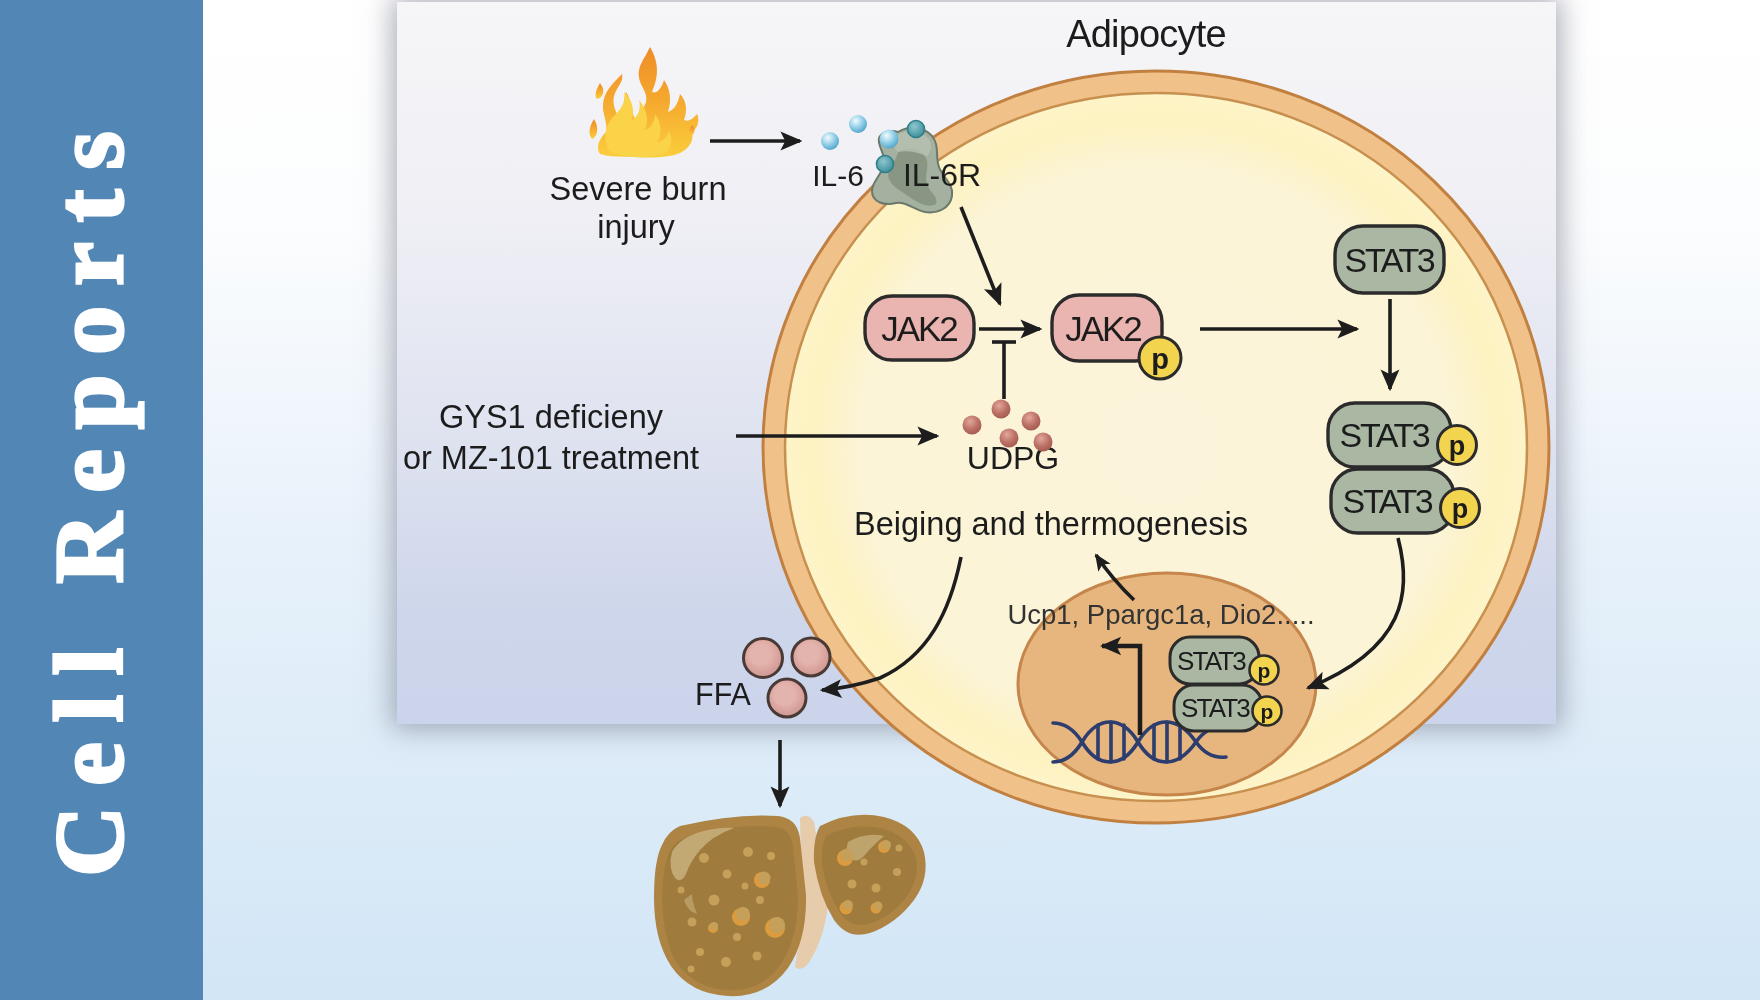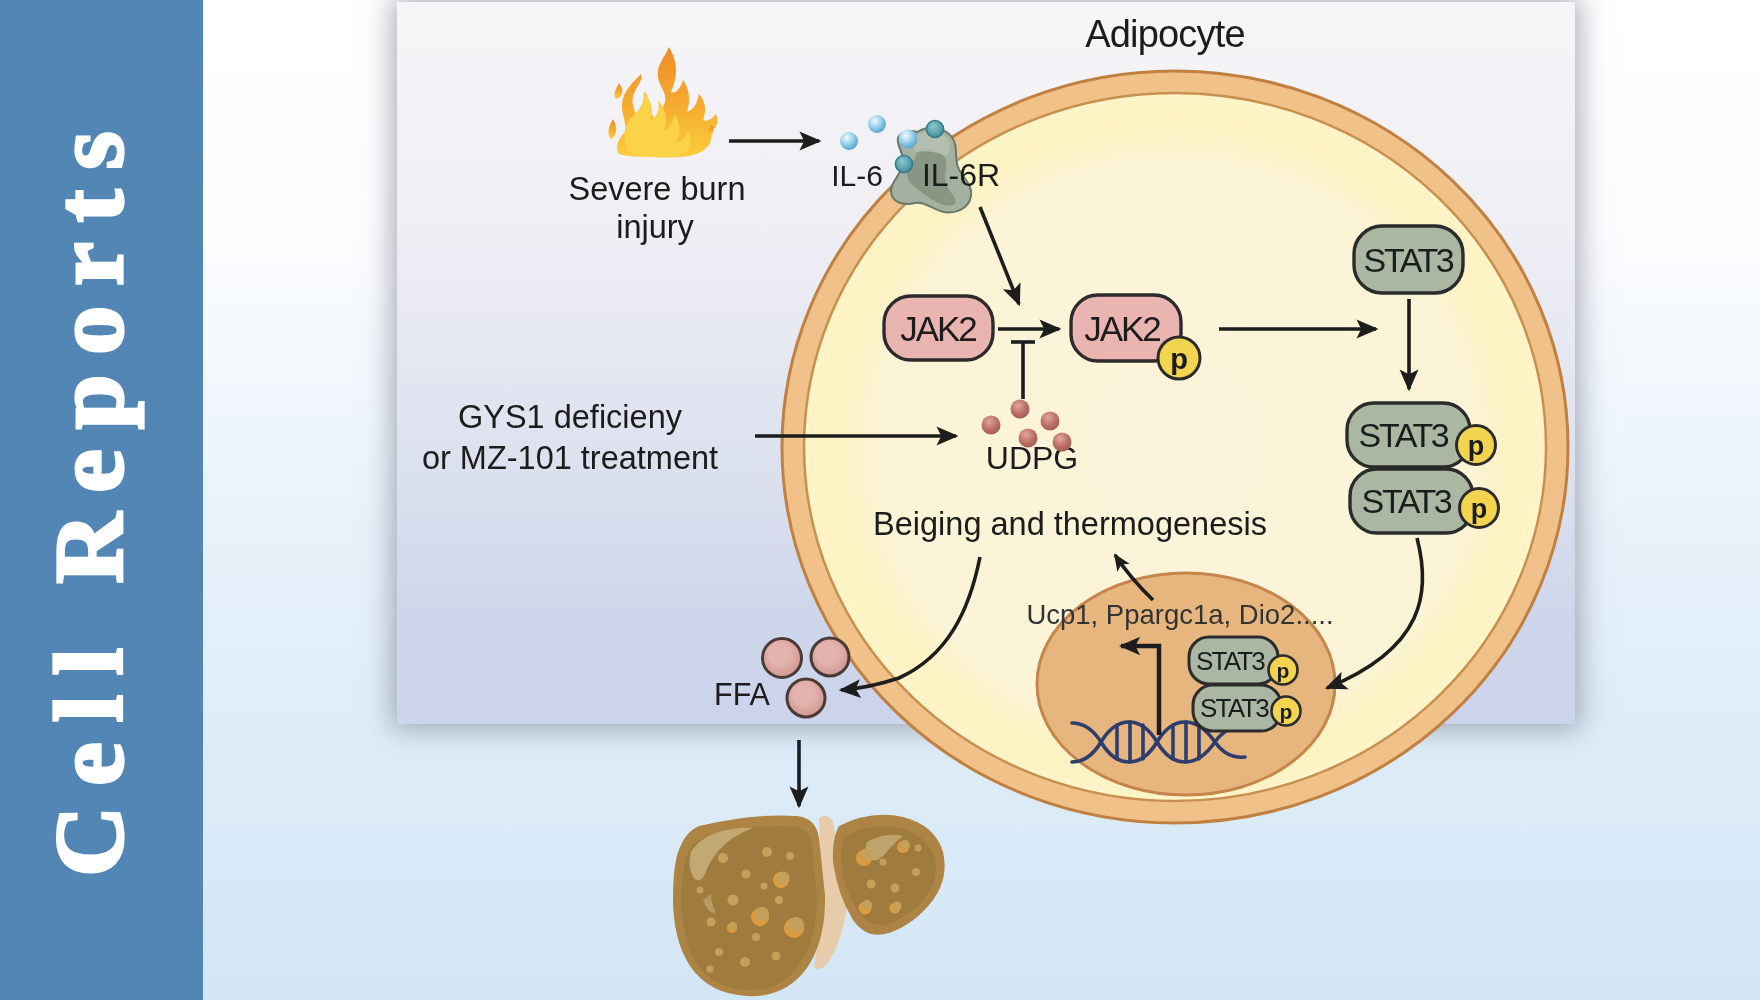--- a/index.html
+++ b/index.html
@@ -7,21 +7,21 @@
        background:linear-gradient(180deg,#ffffff 0%,#fcfdfe 22%,#e7f1fa 55%,#d2e6f6 100%);
        font-family:"Liberation Sans", sans-serif;}
   #sidebar{position:absolute;left:0;top:0;width:203px;height:1000px;background:#5286b5;}
   #sidetext{position:absolute;left:0;top:0;width:203px;height:1000px;}
   #sidetext span{position:absolute;left:89px;top:494px;
       transform:translate(-50%,-50%) rotate(-90deg);white-space:nowrap;
       font-family:"Liberation Serif", serif;font-weight:bold;
       font-size:98px;color:#ffffff;letter-spacing:20px;-webkit-text-stroke:3.2px #ffffff;}
   #figure{position:absolute;left:397px;top:2px;width:1159px;height:722px;
       background:linear-gradient(180deg,#f6f5f7 0%,#efeff5 30%,#dfe3f0 60%,#ced6eb 85%,#ccd4ec 100%);
-      box-shadow:0 0 26px 5px rgba(105,110,130,0.55);padding-left:19px;}
+      box-shadow:0 0 26px 5px rgba(105,110,130,0.55);}
 </style>
 </head>
 <body>
 <div id="sidebar"></div>
 <div id="sidetext">
     <span>Cell Reports</span>
   </div>
 <div id="figure">
 <svg width="1159" height="998" viewBox="397 2 1159 998">
 <defs>

